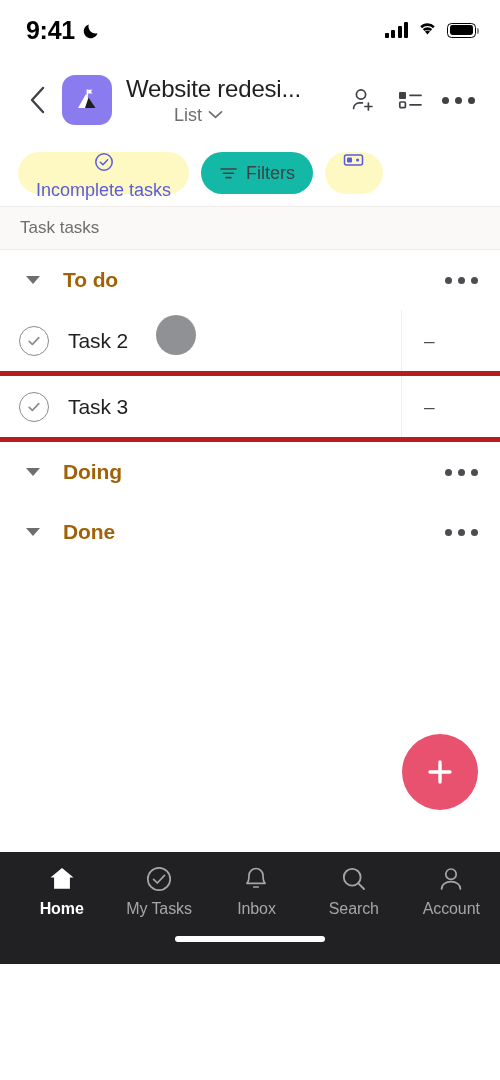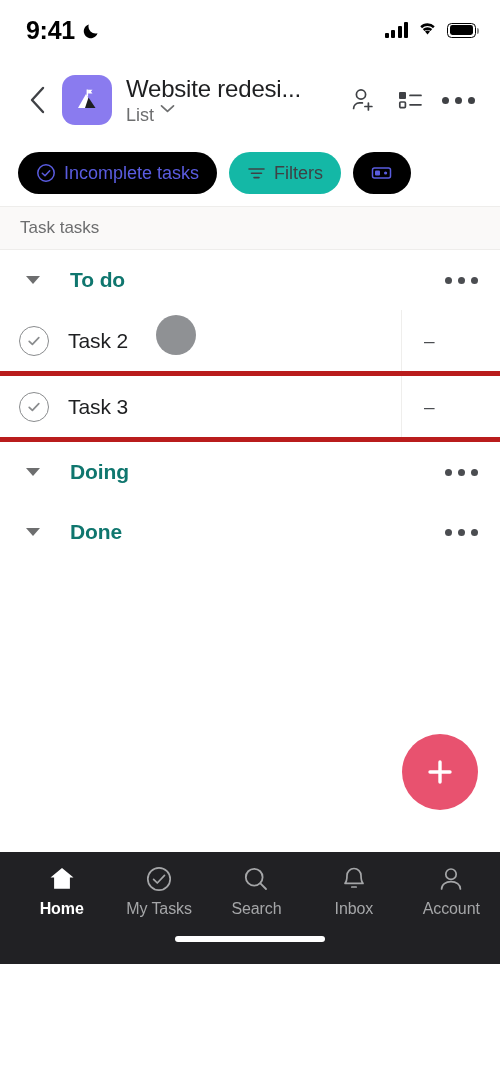--- a/index.html
+++ b/index.html
@@ -32,47 +32,47 @@
   
   .header { flex:0 0 80px; display:flex; align-items:center; padding:0 20px 0 18px; gap:0; }
   .back-btn { width:40px; height:40px; display:flex; align-items:center; justify-content:center;
               flex:0 0 40px; cursor:pointer; }
   .proj-icon { width:50px; height:50px; border-radius:13px; flex:0 0 50px; margin-left:4px;
                background:#8a7bef; display:flex; align-items:center; justify-content:center; }
   .titlewrap { flex:1 1 auto; min-width:0; margin-left:14px; display:flex; flex-direction:column;
                justify-content:center; gap:1px; }
   .proj-title { font-size:24px; font-weight:400; color:#1e1f21; white-space:nowrap;
                 overflow:hidden; letter-spacing:-0.2px; line-height:28px; }
-  .proj-sub { display:flex; align-items:flex-start; gap:6px; }
+  .proj-sub { display:flex; align-items:center; gap:6px;margin-left:48px; }
   .proj-sub span { font-size:18px; color:#6d6e6f; line-height:22px; }
   .hdr-actions { display:flex; align-items:center; gap:4px; flex:0 0 auto; }
   .hdr-btn { width:44px; height:44px; display:flex; align-items:center; justify-content:center; cursor:pointer; }
   .dots { display:flex; gap:6px; align-items:center; }
   .dots i { width:7px; height:7px; border-radius:50%; background:#3f4145; display:block; }
 
   
   .chips { flex:0 0 66px; display:flex; align-items:center; gap:12px; padding:0 0 0 18px; overflow:hidden; }
   .chip { height:42px; border-radius:21px; display:flex; align-items:center; gap:8px;
           padding:0 18px; font-size:18px; white-space:nowrap; cursor:pointer; flex:0 0 auto;
           background:#14b8a6; color:#3f4145; }
-  .chip.active { background:#000000; color:#5a5ce0; }
+  .chip.active { background:#fef9c3; color:#5a5ce0;flex-direction:column; }
   .chip svg { display:block; flex:0 0 auto; }
 
   
   .col-head { flex:0 0 44px; background:#faf9f8; border-top:1px solid #eeedeb;
               border-bottom:1px solid #eeedeb; display:flex; align-items:center; padding-left:20px; }
   .col-head span { font-size:17px; color:#6d6e6f; }
   .list { flex:1 1 auto; position:relative; overflow:hidden; background:#fff; }
 
   .section-row { height:60px; display:flex; align-items:center; padding:0 22px 0 22px;
                  position:relative; cursor:pointer; }
   .tri { width:22px; flex:0 0 22px; display:flex; align-items:center; justify-content:center; }
   .tri i { width:0; height:0; border-left:7px solid transparent; border-right:7px solid transparent;
            border-top:8px solid #6d6e6f; display:block; }
-  .section-name { font-size:21px; font-weight:700; color:#0f766e; margin-left:26px; flex:1 1 auto;
+  .section-name { font-size:21px; font-weight:700; color:#a16207; margin-left:19px; flex:1 1 auto;
                   letter-spacing:-0.1px; }
   .sdots { display:flex; gap:6px; align-items:center; }
   .sdots i { width:7px; height:7px; border-radius:50%; background:#4b4d51; display:block; }
 
   .task-row { height:66px; display:flex; align-items:center; position:relative;
               border-bottom:5px solid #b91c1c; cursor:pointer; }
   .check { width:30px; height:30px; border-radius:50%; border:1.8px solid #8a8c8e; flex:0 0 30px;
            margin-left:19px; display:flex; align-items:center; justify-content:center; }
   .task-name { font-size:21px; color:#1e1f21; margin-left:19px; flex:1 1 auto; letter-spacing:-0.1px; }
   .task-cell { width:99px; flex:0 0 99px; border-left:1px solid #efeeec; height:100%;
@@ -285,38 +285,38 @@
         <span class="tab-ico">
           <svg width="28" height="28" viewBox="0 0 28 28">
             <circle cx="14" cy="14" r="11.2" fill="none" stroke="#a5a6a8" stroke-width="1.7"></circle>
             <path d="M8.6 14.3 12.3 18l7.2-7.6" fill="none" stroke="#a5a6a8" stroke-width="1.7" stroke-linecap="round" stroke-linejoin="round"></path>
           </svg>
         </span>
         <span class="tab-label">My Tasks</span>
       </div>
       <div class="tab">
         <span class="tab-ico">
+          <svg width="26" height="28" viewBox="0 0 26 28">
+            <path d="M13 3.5a7 7 0 0 0-7 7c0 5.6-2 7.9-2 7.9h18s-2-2.3-2-7.9a7 7 0 0 0-7-7z" fill="none" stroke="#a5a6a8" stroke-width="1.7" stroke-linejoin="round"></path>
+            <path d="M10.8 22h4.4" stroke="#a5a6a8" stroke-width="1.7" stroke-linecap="round"></path>
+          </svg>
+        </span>
+        <span class="tab-label">Inbox</span>
+      </div>
+      <div class="tab">
+        <span class="tab-ico">
           <svg width="28" height="28" viewBox="0 0 28 28">
             <circle cx="12.2" cy="12.2" r="8.4" fill="none" stroke="#a5a6a8" stroke-width="1.8"></circle>
             <path d="M18.4 18.4 24 24" stroke="#a5a6a8" stroke-width="1.8" stroke-linecap="round"></path>
           </svg>
         </span>
         <span class="tab-label">Search</span>
       </div>
       <div class="tab">
         <span class="tab-ico">
-          <svg width="26" height="28" viewBox="0 0 26 28">
-            <path d="M13 3.5a7 7 0 0 0-7 7c0 5.6-2 7.9-2 7.9h18s-2-2.3-2-7.9a7 7 0 0 0-7-7z" fill="none" stroke="#a5a6a8" stroke-width="1.7" stroke-linejoin="round"></path>
-            <path d="M10.8 22h4.4" stroke="#a5a6a8" stroke-width="1.7" stroke-linecap="round"></path>
-          </svg>
-        </span>
-        <span class="tab-label">Inbox</span>
-      </div>
-      <div class="tab">
-        <span class="tab-ico">
           <svg width="28" height="28" viewBox="0 0 28 28">
             <circle cx="14" cy="9.2" r="5.2" fill="none" stroke="#a5a6a8" stroke-width="1.7"></circle>
             <path d="M4.6 24c0-4.4 4.2-7.4 9.4-7.4s9.4 3 9.4 7.4" fill="none" stroke="#a5a6a8" stroke-width="1.7" stroke-linecap="round"></path>
           </svg>
         </span>
         <span class="tab-label">Account</span>
       </div>
     </div>
     <div class="home-ind"></div>
   </div>

